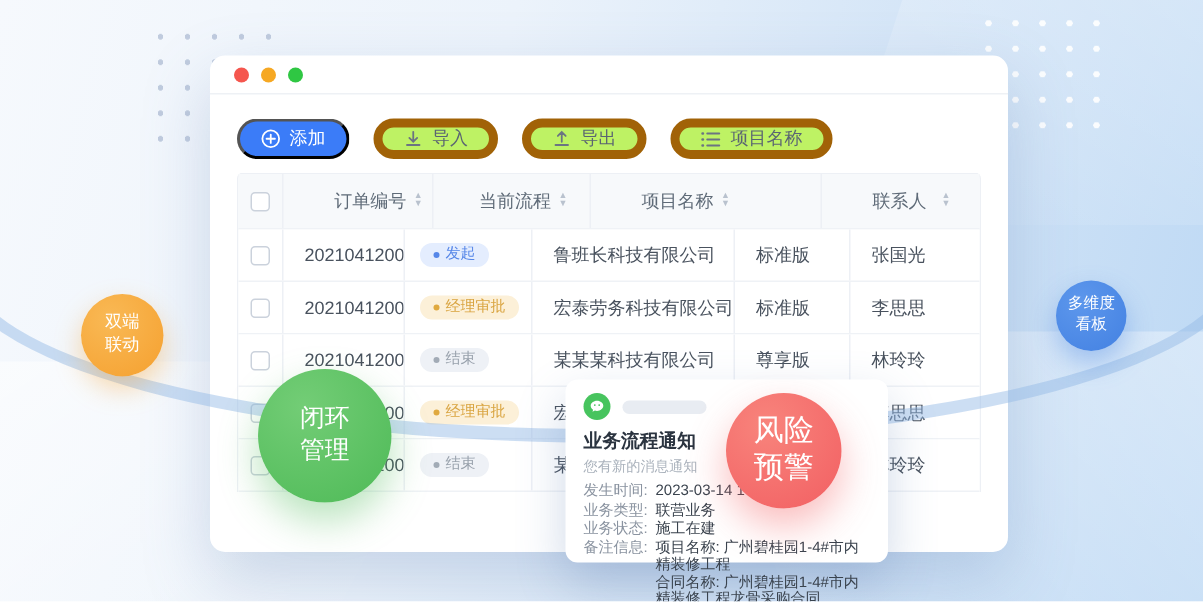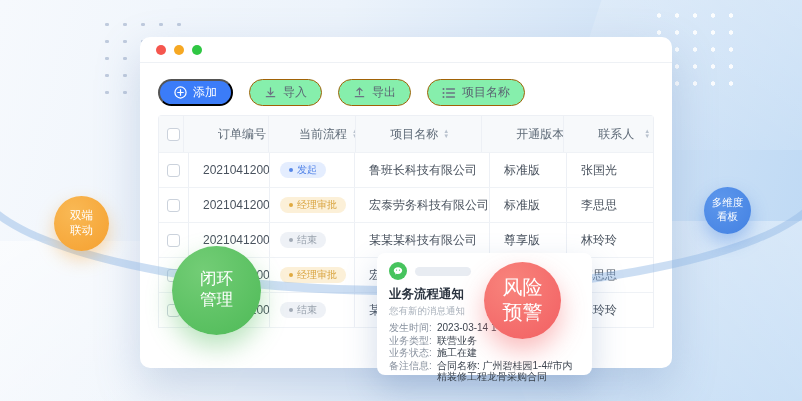--- a/index.html
+++ b/index.html
@@ -33,21 +33,21 @@
   .titlebar { position:relative; height:26px; border-bottom:1px solid #eef1f5; }
   .tl-dot { position:absolute; top:45px; width:10px; height:10px; border-radius:50%; }
   .tl-red   { left:156px; background:#f5564e; }
   .tl-yellow{ left:174px; background:#f6a823; }
   .tl-green { left:192px; background:#2fc743; }
 
   .toolbar { position:absolute; left:18px; top:42px; display:flex; gap:16px; align-items:center; }
   .btn { display:inline-flex; align-items:center; gap:6px; height:27px; padding:0 14px;
     border-radius:14px; font-size:12px; cursor:pointer; white-space:nowrap; }
   .btn-primary { background:#3b7cf8; color:#fff; }
-  .btn-plain { background:#86efac; border:1px solid #a16207; color:#5a6572; }
+  .btn-plain { background:#bef264; border:6px solid #a16207; color:#5a6572; }
   .btn-plain svg { stroke:#6b7482; }
 
   
   .table { position:absolute; left:18px; top:78px; width:496px; font-size:12px;
     border:1px solid #edf0f5; border-radius:4px 4px 0 0; border-bottom:none; }
   .trow { display:flex; align-items:center; height:35px; border-bottom:1px solid #eff2f6;
     background:#fff; }
   .thead { background:#f7f9fb; height:37px; color:#5f6b78;gap:20px; }
   .c { height:100%; display:flex; align-items:center; border-right:1px solid #edf0f5;
     padding-left:14px; overflow:hidden; white-space:nowrap; }
@@ -174,27 +174,20 @@
               <span>▼</span>
             </span>
           </div>
         <div class="c c3">
             <span>项目名称</span>
             <span class="sort">
               <span>▲</span>
               <span>▼</span>
             </span>
           </div>
-        <div class="c c4">
-            <span>开通版本</span>
-            <span class="sort" style="margin-left:10px">
-              <span>▲</span>
-              <span>▼</span>
-            </span>
-          </div>
         <div class="c c5">
             <span>联系人</span>
             <span class="sort" style="margin-left:10px">
               <span>▲</span>
               <span>▼</span>
             </span>
           </div>
       </div>
 
       <div class="trow">
@@ -305,20 +298,21 @@
           <span class="n-label">业务类型:</span>
           <span class="n-val">联营业务</span>
         </div>
       <div class="n-row">
           <span class="n-label">业务状态:</span>
           <span class="n-val">施工在建</span>
         </div>
       <div class="n-row">
         <span class="n-label">备注信息:</span>
         <span class="n-remark-lines">
+          <div>项目名称: 广州碧桂园1-4#市内精装修工程</div>
           <div>合同名称: 广州碧桂园1-4#市内精装修工程龙骨采购合同</div>
 
         </span>
       </div>
     </div>
   </div>
 
   <div class="fcirc fc-left">
     <span>双端</span>
     <span>联动</span>

